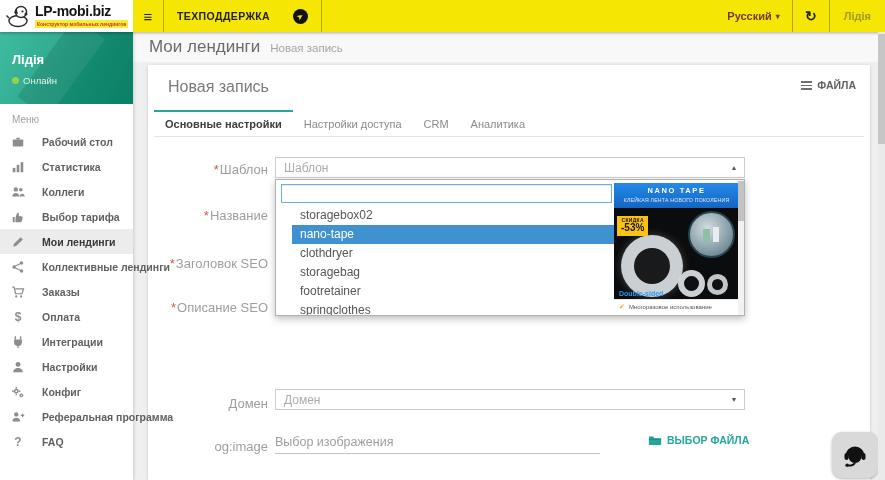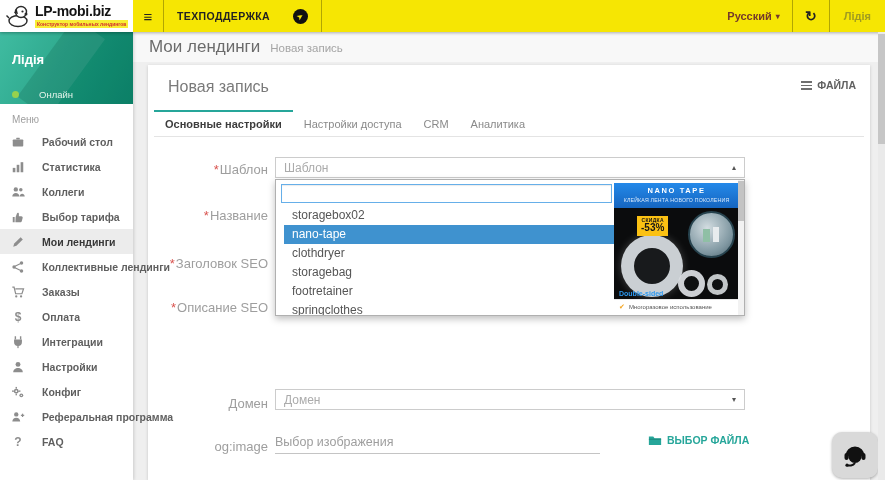--- a/index.html
+++ b/index.html
@@ -23,21 +23,21 @@
   .lang .caret{font-size:8px;}
   .refresh{width:36px;justify-content:center;font-size:14px;font-weight:700;color:#222;}
   .tb-user{padding:0 14px;font-size:11px;font-weight:700;color:#a09c20;}
 
   
   .sidebar{position:absolute;top:32px;left:0;width:133px;bottom:0;background:#fff;box-shadow:1px 0 3px rgba(0,0,0,.15);z-index:20;}
   .profile{height:72px;background:linear-gradient(118deg,#2db598 0%,#1aa183 45%,#0e8d72 100%);position:relative;overflow:hidden;padding:20px 12px 0;color:#fff;}
   .profile:before{content:"";position:absolute;top:-35px;left:-25px;width:95px;height:150px;background:rgba(255,255,255,.09);transform:rotate(36deg);}
   .profile:after{content:"";position:absolute;top:-45px;right:-40px;width:120px;height:160px;background:rgba(0,55,42,.16);transform:rotate(36deg);}
   .profile-name{position:relative;z-index:2;font-size:13px;font-weight:700;}
-  .profile-status{position:relative;z-index:2;display:flex;align-items:center;gap:20px;font-size:9.5px;color:#e4f3ea;margin-top:22px;}
+  .profile-status{position:relative;z-index:2;display:flex;align-items:center;gap:4px;font-size:9.5px;color:#e4f3ea;margin-top:8px;}
   .status-dot{width:7px;height:7px;border-radius:50%;background:#97d14e;}
   .menu-label{font-size:10px;color:#9e9e9e;padding:10px 12px 3px;}
   .menu{padding-top:1px;}
   .mi{height:25px;display:flex;align-items:center;gap:16px;padding:0 10px;font-size:10.5px;font-weight:700;color:#5f5f5f;cursor:pointer;white-space:nowrap;}
   .mi.active{background:#ececec;color:#383838;}
   .mi .ic{width:16px;height:14px;flex:0 0 16px;display:flex;align-items:center;justify-content:center;font-size:12px;color:#8d8d8d;font-weight:700;}
   .mi svg{fill:#8d8d8d;}
 
   
   .page-head{position:absolute;left:133px;top:32px;right:0;height:30px;background:#f8f8f8;display:flex;align-items:baseline;padding:5px 0 0 16px;}
@@ -55,33 +55,33 @@
 
   .flabel{position:absolute;width:120px;text-align:right;font-size:13px;color:#9e9e9e;}
   .req{color:#d9534f;font-style:normal;margin-right:1px;}
 
   .select{position:absolute;left:127px;width:470px;height:21px;border:1px solid #ccc;background:#fff;display:flex;align-items:center;padding:0 8px;font-size:12px;color:#ababab;cursor:pointer;}
   .select .caret{margin-left:auto;font-size:8px;color:#555;}
 
   
   .dd{position:absolute;left:127px;top:114px;width:470px;height:137px;background:#fff;border:1px solid #b0b0b0;box-shadow:0 3px 7px rgba(0,0,0,.25);overflow:hidden;z-index:10;}
   .dd-search{position:absolute;left:5px;top:4px;width:331px;height:19px;border:1px solid #66afe9;font-size:12px;padding:0 5px;outline:none;font-family:"Liberation Sans",sans-serif;box-shadow:inset 0 1px 1px rgba(0,0,0,.08);}
-  .dd-opts{position:absolute;left:8px;top:26px;width:390px;}
+  .dd-opts{position:absolute;left:16px;top:26px;width:390px;}
   .opt{height:19px;line-height:19px;padding-left:8px;font-size:12px;color:#555;cursor:pointer;}
   .opt.hl{background:#3f92cf;color:#fff;}
   .dd-sb{position:absolute;right:0;top:0;bottom:0;width:6px;background:#f2f2f2;cursor:pointer;}
   .dd-sb-thumb{position:absolute;top:1px;left:0;width:6px;height:40px;background:#c3c3c3;}
 
   
   .pv{position:absolute;left:338px;top:3px;width:125px;height:130px;cursor:default;}
   .pv-head{height:25px;background:linear-gradient(#2489e9,#1565c0);color:#fff;text-align:center;padding-top:3px;}
   .pv-title{font-size:7.5px;font-weight:800;letter-spacing:1.6px;}
   .pv-sub{font-size:5.2px;color:#d9eafc;margin-top:2px;letter-spacing:.2px;}
   .pv-body{height:91px;background:#0b0c0d;position:relative;overflow:hidden;}
-  .badge{position:absolute;left:3px;top:8px;background:#fbc113;color:#161616;padding:1px 4px 2px;text-align:center;z-index:3;margin-left:20px;}
+  .badge{position:absolute;left:3px;top:8px;background:#fbc113;color:#161616;padding:1px 4px 2px;text-align:center;z-index:3;}
   .badge-l1{font-size:5px;font-weight:700;letter-spacing:.3px;}
   .badge-l2{font-size:10px;font-weight:800;line-height:1.05;}
   .inset{position:absolute;right:4px;top:3px;width:47px;height:47px;border-radius:50%;background:radial-gradient(circle at 40% 35%,#d3dde1,#7f97a1 65%,#4c626c);border:2px solid #27434e;z-index:2;}
   .inset i{position:absolute;left:13px;top:16px;width:7px;height:13px;background:#9cchb;background:#8fbfa5;}
   .inset b{position:absolute;left:23px;top:14px;width:6px;height:15px;background:#e8ecee;}
   .roll-big{position:absolute;left:7px;top:27px;width:62px;height:62px;border-radius:50%;border:13px solid rgba(216,222,226,.93);background:rgba(30,33,35,.7);box-shadow:0 0 8px rgba(255,255,255,.22);}
   .roll-s1{position:absolute;left:64px;top:62px;width:27px;height:27px;border-radius:50%;border:6px solid rgba(226,230,233,.9);background:rgba(20,22,24,.4);}
   .roll-s2{position:absolute;left:93px;top:66px;width:21px;height:21px;border-radius:50%;border:5px solid rgba(226,230,233,.85);background:rgba(20,22,24,.4);}
   .pv-cap{position:absolute;left:5px;bottom:2px;font-size:7px;font-weight:700;color:#2b98f0;z-index:3;}
   .pv-foot{height:14px;background:#fff;display:flex;align-items:center;gap:4px;padding-left:5px;border-top:1px solid #e8e8e8;}

